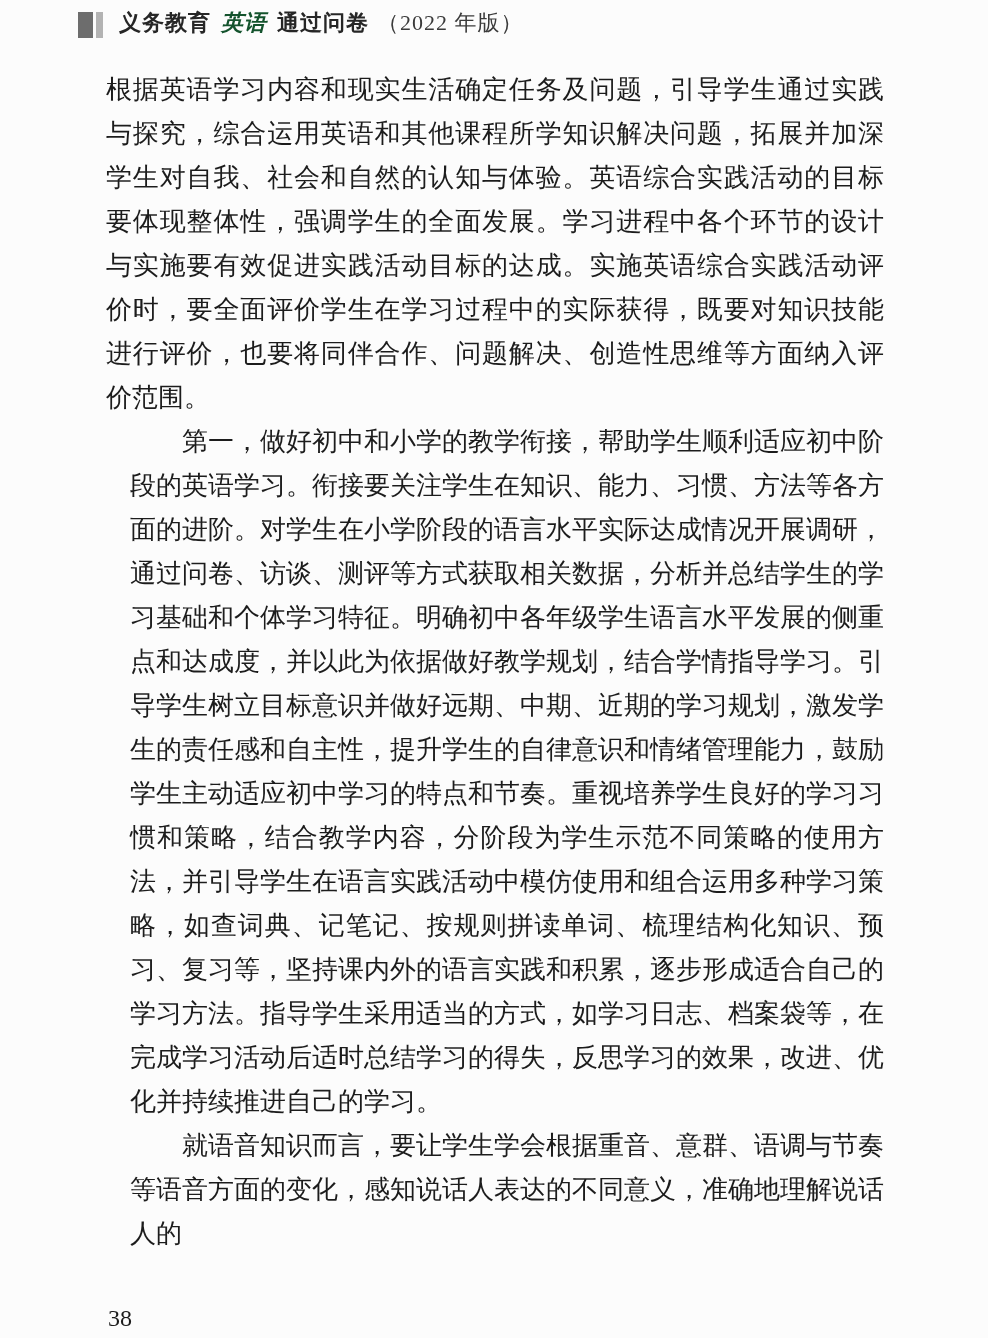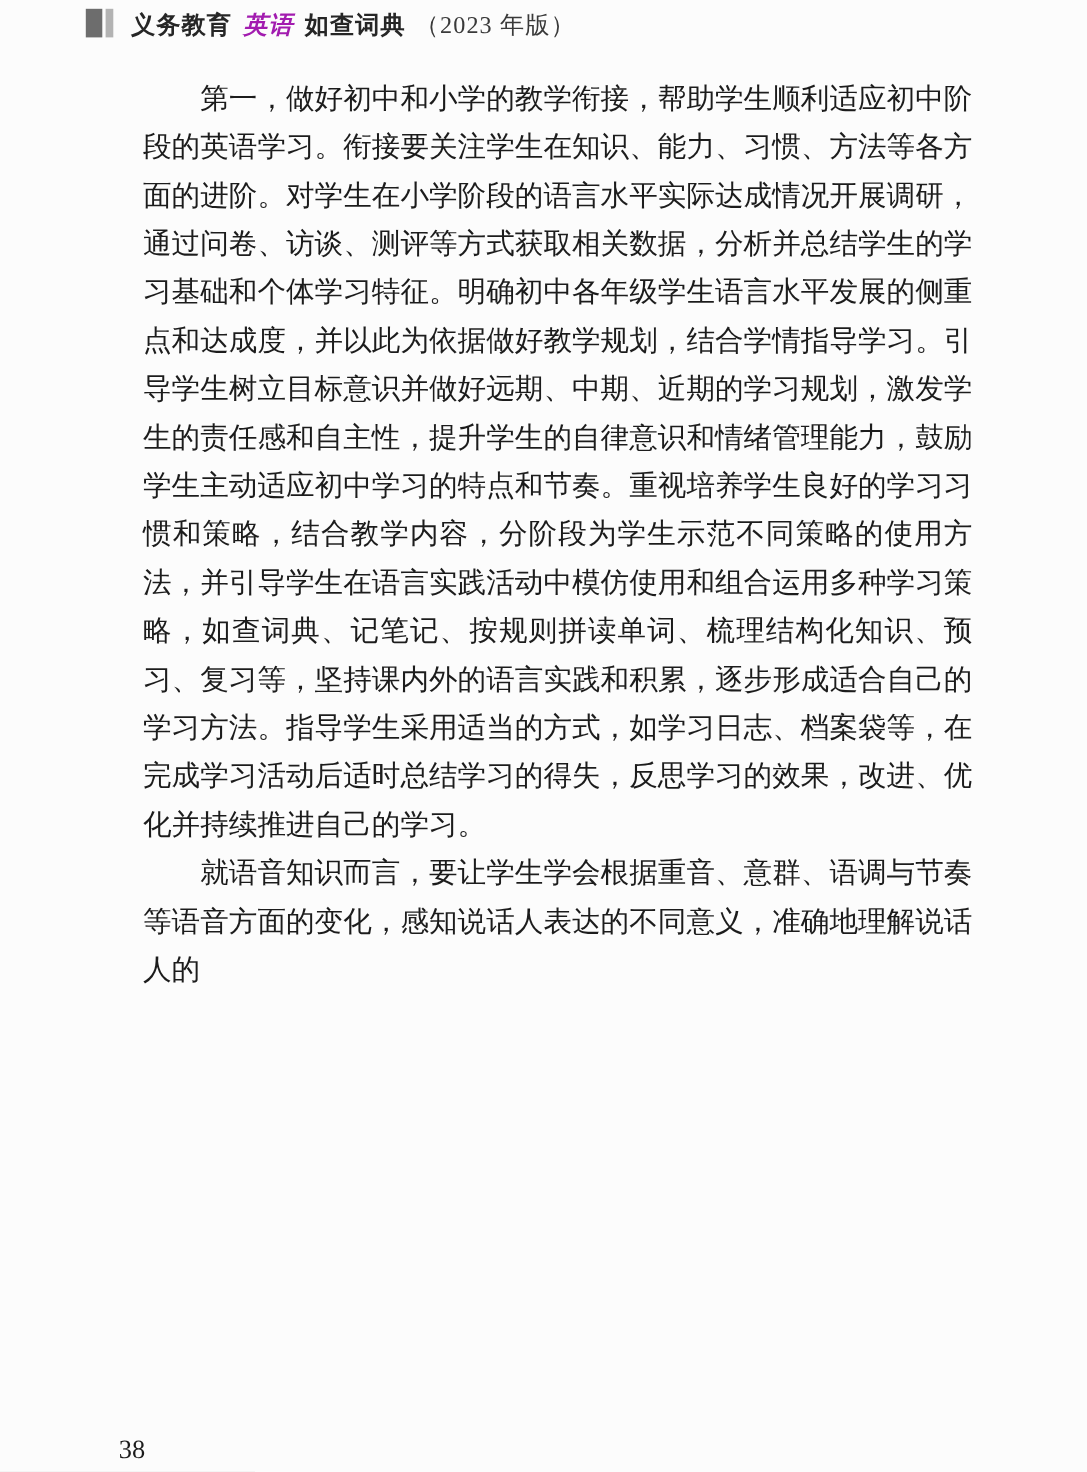--- a/index.html
+++ b/index.html
@@ -15,30 +15,30 @@
     color: #1f1f1f;
     overflow: hidden;
   }
 
   
   .running-head {
     position: absolute;
     top: 8px;
     left: 78px;
     display: flex;
-    align-items: flex-start;
+    align-items: flex-end;
     height: 30px;
     white-space: nowrap;
   }
   .bar { display: inline-block; height: 26px; }
   .bar-dark  { width: 15px; background: #6d6d6d; }
   .bar-light { width: 7px;  background: #b3b3b3; margin-left: 3px; }
   .rh-text { margin-left: 16px; font-size: 22px; letter-spacing: 1px; }
   .rh-series  { font-family: "Liberation Sans", sans-serif; font-weight: bold; color: #262626; }
-  .rh-subject { font-family: "Liberation Serif", serif; font-style: italic; font-weight: bold; color: #a21caf; margin-left: 10px; }
+  .rh-subject { font-family: "Liberation Serif", serif; font-style: italic; font-weight: bold; color: #14532d; margin-left: 10px; }
   .rh-doctype { font-family: "Liberation Sans", sans-serif; font-weight: bold; color: #262626; margin-left: 10px; }
   .rh-edition { font-family: "Liberation Serif", serif; color: #3a3a3a; margin-left: 8px; }
 
   
   .content {
     position: absolute;
     top: 68px;
     left: 106px;
     width: 778px;
     font-size: 26px;
@@ -85,26 +85,27 @@
 </head>
 <body>
 
 <div class="page">
 
   <div class="running-head">
     <span class="bar bar-dark"></span>
     <span class="bar bar-light"></span>
     <span class="rh-text rh-series">义务教育</span>
     <span class="rh-text rh-subject">英语</span>
-    <span class="rh-text rh-doctype">如查词典</span>
-    <span class="rh-text rh-edition">（2023 年版）</span>
+    <span class="rh-text rh-doctype">通过问卷</span>
+    <span class="rh-text rh-edition">（2022 年版）</span>
   </div>
 
   <div class="content">
 
+    <p class="para">根据英语学习内容和现实生活确定任务及问题，引导学生通过实践与探究，综合运用英语和其他课程所学知识解决问题，拓展并加深学生对自我、社会和自然的认知与体验。英语综合实践活动的目标要体现整体性，强调学生的全面发展。学习进程中各个环节的设计与实施要有效促进实践活动目标的达成。实施英语综合实践活动评价时，要全面评价学生在学习过程中的实际获得，既要对知识技能进行评价，也要将同伴合作、问题解决、创造性思维等方面纳入评价范围。</p>
 
 
     <p class="para indent">第一，做好初中和小学的教学衔接，帮助学生顺利适应初中阶段的英语学习。衔接要关注学生在知识、能力、习惯、方法等各方面的进阶。对学生在小学阶段的语言水平实际达成情况开展调研，通过问卷、访谈、测评等方式获取相关数据，分析并总结学生的学习基础和个体学习特征。明确初中各年级学生语言水平发展的侧重点和达成度，并以此为依据做好教学规划，结合学情指导学习。引导学生树立目标意识并做好远期、中期、近期的学习规划，激发学生的责任感和自主性，提升学生的自律意识和情绪管理能力，鼓励学生主动适应初中学习的特点和节奏。重视培养学生良好的学习习惯和策略，结合教学内容，分阶段为学生示范不同策略的使用方法，并引导学生在语言实践活动中模仿使用和组合运用多种学习策略，如查词典、记笔记、按规则拼读单词、梳理结构化知识、预习、复习等，坚持课内外的语言实践和积累，逐步形成适合自己的学习方法。指导学生采用适当的方式，如学习日志、档案袋等，在完成学习活动后适时总结学习的得失，反思学习的效果，改进、优化并持续推进自己的学习。</p>
 
 
     <p class="para indent">就语音知识而言，要让学生学会根据重音、意群、语调与节奏等语音方面的变化，感知说话人表达的不同意义，准确地理解说话人的</p>
 
   </div>
 
   <div class="page-footer">

